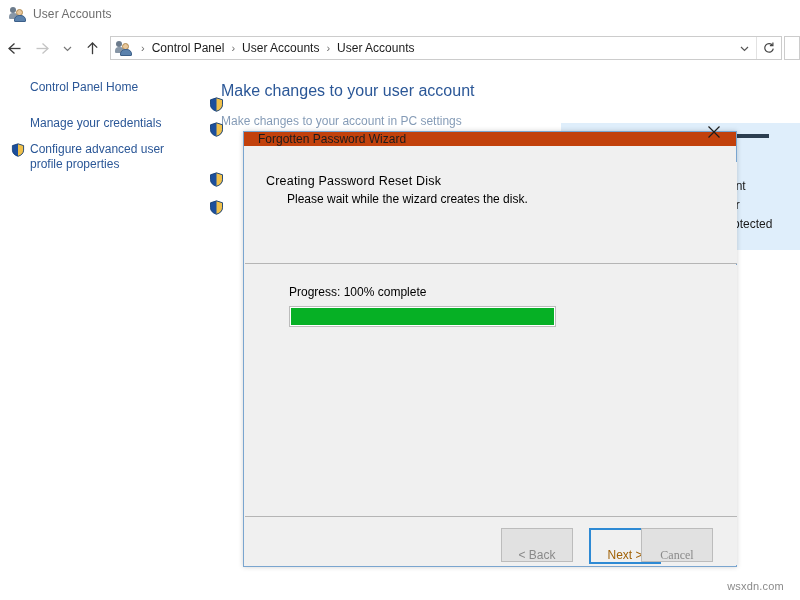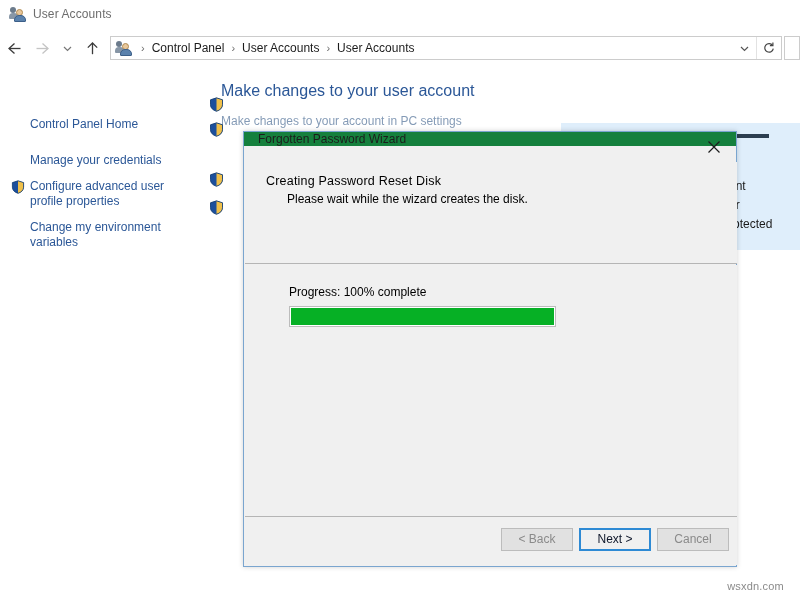--- a/index.html
+++ b/index.html
@@ -159,21 +159,21 @@
   .side-link {
     position: relative;
     display: block;
     color: #2b5797;
     font-size: 12px;
     line-height: 15px;
     padding: 0 14px 0 30px;
     margin-bottom: 11px;
     cursor: pointer;
   }
-  .side-link.home { margin-bottom: 21px; margin-top: 37px; }
+  .side-link.home { margin-bottom: 21px; }
   .side-shield {
     position: absolute;
     left: 11px; top: 1px;
     width: 14px; height: 14px;
   }
 
   .mainpane {
     position: absolute;
     left: 205px; top: 0;
     width: 595px; height: 532px;
@@ -228,23 +228,23 @@
     width: 494px; height: 436px;
     background: #f0f0f0;
     border: 1px solid #7aa5cf;
     box-sizing: border-box;
     box-shadow: 0 0 5px rgba(0,0,0,.18);
   }
   .dlg-titlebar {
     position: absolute;
     left: 0; top: 0;
     width: 100%; height: 14px;
-    background: #15803d;
+    background: #c2410c;
     display: flex;
-    align-items: flex-start;
+    align-items: flex-end;
     box-sizing: border-box;
   }
   .dlg-title {
     font-size: 12px;
     color: #1c1c1c;
     padding-left: 14px;
   }
   .dlg-close {
     margin-left: auto;
     width: 44px; height: 29px;
@@ -308,34 +308,34 @@
   .dlg-btn {
     position: absolute;
     top: 11px;
     width: 72px; height: 23px;
     font-family: "Liberation Sans", sans-serif;
     font-size: 12px;
     box-sizing: border-box;
     background: #e1e1e1;
     border: 1px solid #bcbcbc;
     color: #8a8a8a;
-    padding: 0;
+    padding: 16px;
     line-height: 21px;
     text-align: center;
   }
   .dlg-btn.back   { right: 164px; }
   .dlg-btn.next   {
-    right: 86px;
+    right: 76px;
     background: #f0f0f0;
     border: 2px solid #2e8ad4;
-    color: #0f172a;
+    color: #a16207;
     line-height: 19px;
     text-align: center;
   }
-  .dlg-btn.cancel { right: 8px; }
+  .dlg-btn.cancel { right: 24px; font-family: Liberation Serif, serif; }
 
   .watermark {
     position: absolute;
     right: 16px; bottom: 8px;
     font-size: 11px;
     color: #8a8a8a;
     letter-spacing: .2px;
     margin-top: 20px;
   }
 </style>
@@ -421,21 +421,20 @@
       <a class="side-link">
         <span class="side-shield">
           <svg width="14" height="14" viewBox="0 0 14 14" aria-hidden="true">
             <path d="M7 0.8 L12.6 2.6 L12.6 7.2 C12.6 10.2 10.2 12.4 7 13.3 C3.8 12.4 1.4 10.2 1.4 7.2 L1.4 2.6 Z" fill="#1c4f9c"></path>
             <path d="M7 0.8 L12.6 2.6 L12.6 7.2 C12.6 10.2 10.2 12.4 7 13.3 Z" fill="#f0c04a"></path>
             <path d="M7 0.8 L12.6 2.6 L12.6 7.2 C12.6 10.2 10.2 12.4 7 13.3 C3.8 12.4 1.4 10.2 1.4 7.2 L1.4 2.6 Z" fill="none" stroke="#0f3a72" stroke-width="0.8"></path>
           </svg>
         </span>
         <span>Configure advanced user profile properties</span>
       </a>
-      <a class="side-link">Change my environment variables</a>
     </div>
 
     <div class="mainpane">
       <div class="main-title">Make changes to your user account</div>
       <div class="main-sub">Make changes to your account in PC settings</div>
 
       <div class="infobox">
         <div class="infobox-bar"></div>
         <div class="infobox-lines" style="white-space:pre-line;">unt
 or

